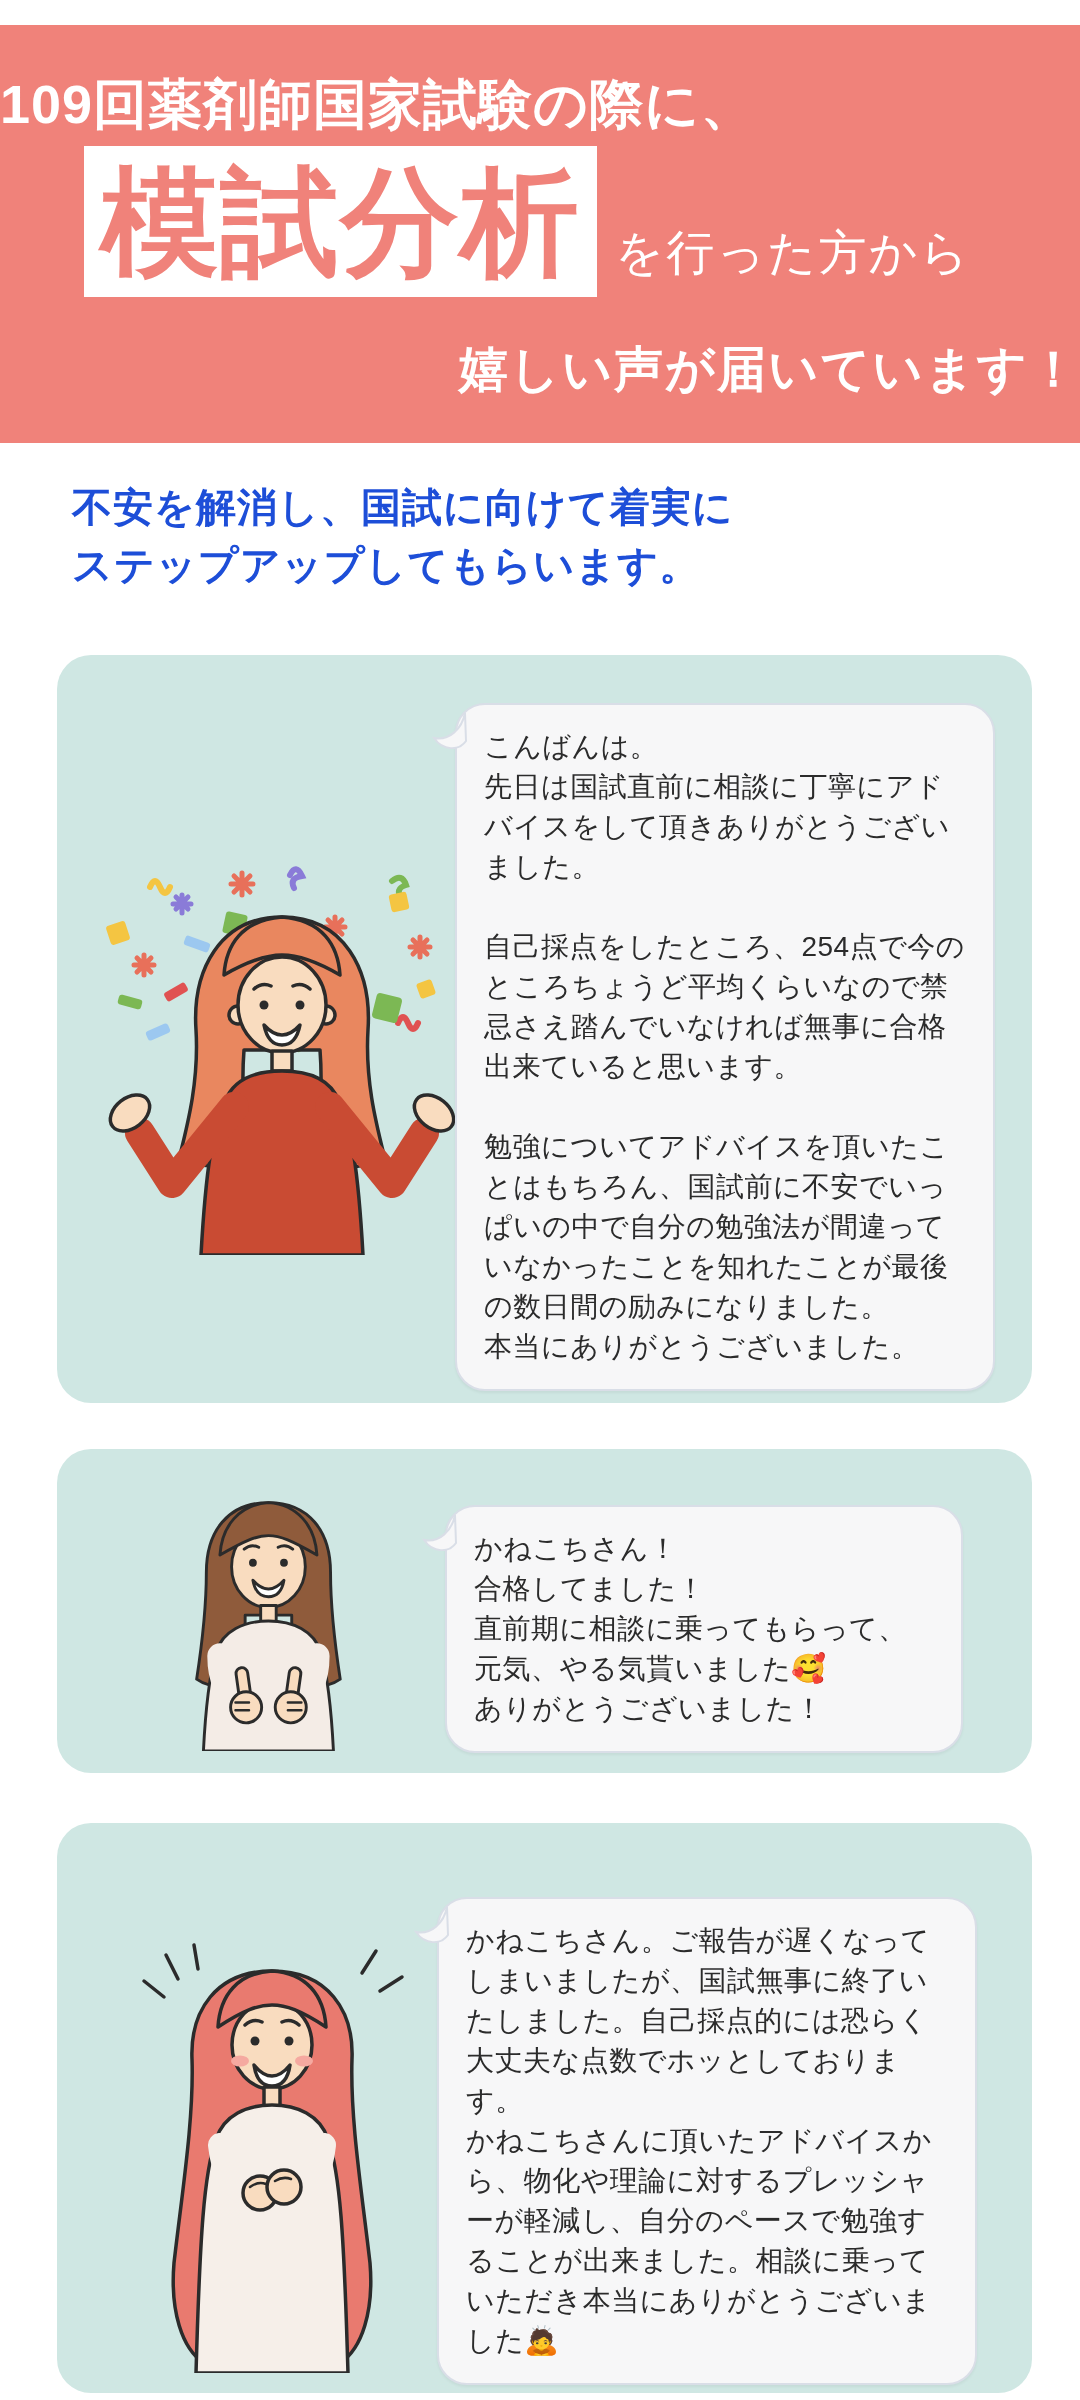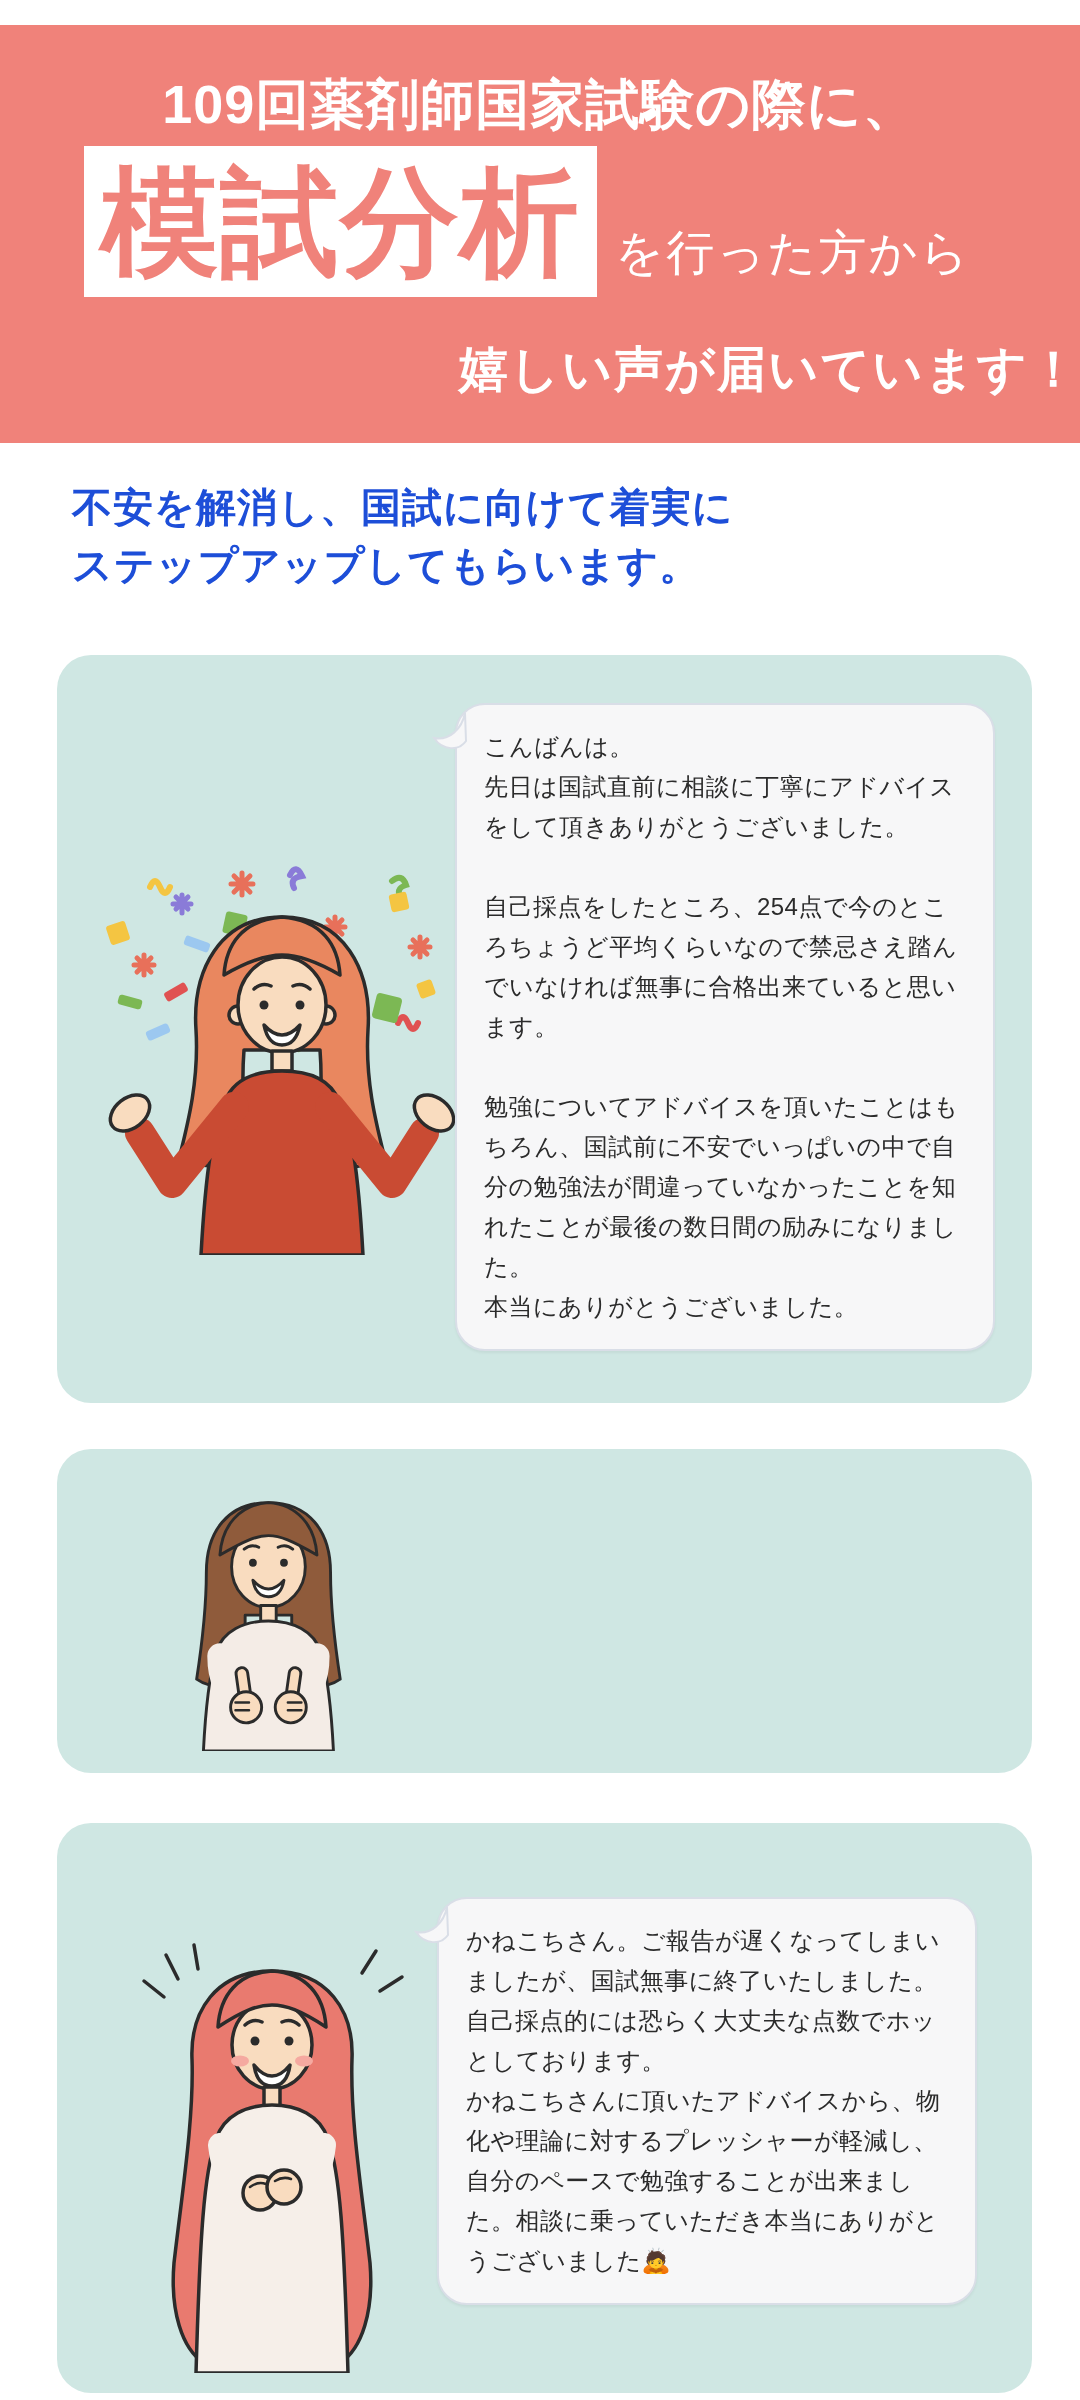--- a/index.html
+++ b/index.html
@@ -10,21 +10,21 @@
   .canvas{
     position:relative;width:1080px;height:2400px;margin:0 auto;background:#ffffff;
     font-family:"Liberation Sans","DejaVu Sans",sans-serif;overflow:hidden;
   }
   
   .header{
     position:absolute;left:0;top:25px;width:1080px;height:418px;
     background:var(--coral);color:#fff;
   }
   .h-line1{
-    position:absolute;left:0;top:44px;width:100%;text-align:center;
+    position:absolute;left:0;top:44px;width:100%;
     font-size:54px;font-weight:bold;letter-spacing:1px;
   }
   .h-row{
     position:absolute;left:84px;top:121px;display:flex;align-items:flex-end;
   }
   .h-box{
     width:513px;height:151px;background:#ffffff;display:flex;
     align-items:center;justify-content:center;
   }
   .h-box span{
@@ -50,21 +50,21 @@
   .card1{top:655px;height:748px;}
   .card2{top:1449px;height:324px;}
   .card3{top:1823px;height:570px;}
   
   .bubble{
     position:absolute;background:var(--bubble);
     border:2px solid var(--bubble-border);border-radius:30px;
     box-shadow:0 2px 3px rgba(0,0,0,0.05);
   }
   .bubble-text{
-    padding:22px 27px;font-size:24px;line-height:40px;color:var(--ink);
+    padding:22px 27px;font-size:28px;line-height:40px;color:var(--ink);
     white-space:pre-line;letter-spacing:0.5px;
   }
   .b1{left:398px;top:48px;width:536px;}
   .b2{left:388px;top:56px;width:514px;}
   .b3{left:380px;top:74px;width:536px;}
   .tail{position:absolute;left:-26px;top:6px;width:36px;height:38px;}
   
   .illu{position:absolute;}
   .illu1{left:35px;top:210px;width:380px;height:390px;}
   .illu2{left:95px;top:40px;height:262px;}
@@ -168,20 +168,29 @@
         <path d="M120,136 C95,136 73,146 66,168 C58,196 55,230 53,270 L187,270 C185,230 182,196 174,168 C167,146 145,136 120,136 Z" fill="#F4ECE6"></path>
         <path d="M70,172 Q70,206 92,222" fill="none" stroke="#F4ECE6" stroke-width="26"></path>
         <path d="M170,172 Q170,206 148,222" fill="none" stroke="#F4ECE6" stroke-width="26"></path>
         <rect x="88" y="184" width="12" height="32" rx="6" fill="#F9DCBF" transform="rotate(-8 94 200)"></rect>
         <rect x="140" y="184" width="12" height="32" rx="6" fill="#F9DCBF" transform="rotate(8 146 200)"></rect>
         <circle cx="97" cy="225" r="16" fill="#F9DCBF"></circle>
         <circle cx="143" cy="225" r="16" fill="#F9DCBF"></circle>
         <path d="M86,220 h14 M86,228 h14 M140,220 h14 M140,228 h14" fill="none" stroke-width="2.5"></path>
       </g>
     </svg>
+    <div class="bubble b2">
+      <svg class="tail" viewBox="0 0 36 38">
+        <path d="M34,2 C31,18 18,30 3,27 C12,40 28,40 35,30 Z" fill="#F7F7F8" stroke="#D9DEE7" stroke-width="2"></path>
+      </svg>
+      <div class="bubble-text">かねこちさん！
+合格してました！
+直前期に相談に乗ってもらって、元気、やる気貰いました🥰
+ありがとうございました！</div>
+    </div>
   </section>
 
   <section class="card card3">
     <svg class="illu illu3" viewBox="0 0 320 440">
       <g stroke="#2B2B2B" stroke-width="3.5" stroke-linecap="round">
         <path d="M52,64 L32,48 M66,46 L54,22 M86,36 L82,12" fill="none"></path>
         <path d="M250,40 L264,18 M268,58 L290,44" fill="none"></path>
       </g>
       <g stroke="#2B2B2B" stroke-width="3.5" stroke-linejoin="round" stroke-linecap="round">
         <path d="M160,38 C104,38 78,78 80,126 C82,186 70,260 62,330 C58,378 70,416 92,430 C112,438 132,430 140,416 C132,360 134,300 138,250 L182,250 C186,300 188,360 180,416 C188,430 208,438 228,430 C250,416 262,378 258,330 C250,260 238,186 240,126 C242,78 216,38 160,38 Z" fill="#E97A6F"></path>

